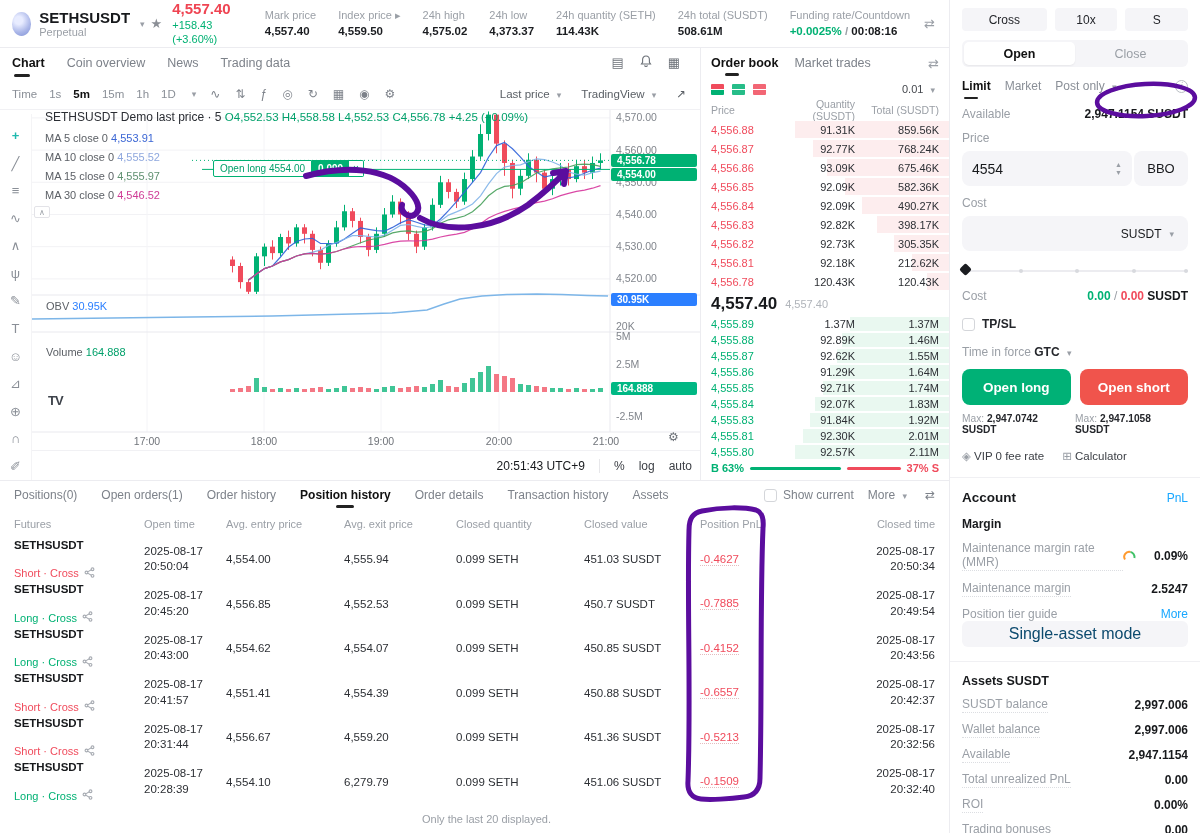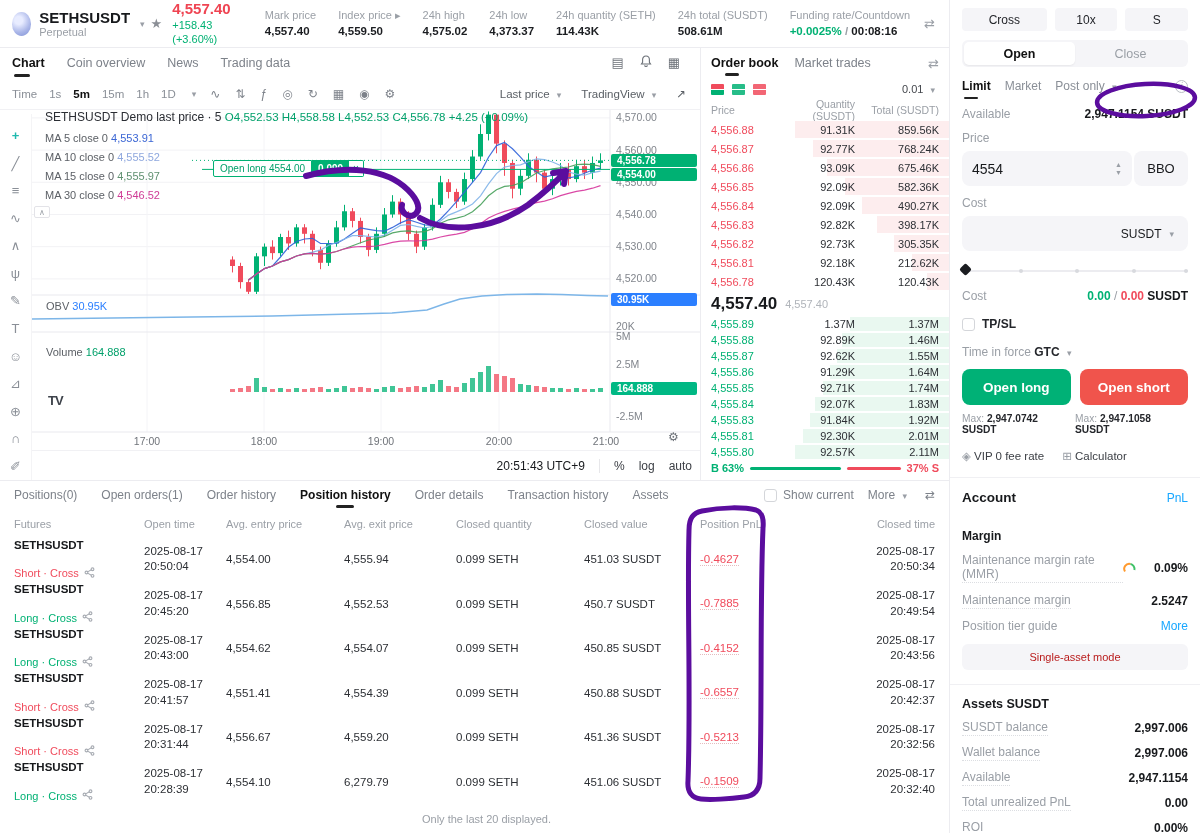--- a/index.html
+++ b/index.html
@@ -154,26 +154,26 @@
   #order-btns { margin-top:10px; display:flex; gap:9px; }
   .order-btn { flex:1; height:36px; border-radius:8px; color:#fff; font-size:13.5px; font-weight:bold;
     display:flex; align-items:center; justify-content:center; }
   #open-long { background:#00b176; } #open-short { background:#f0544c; }
   #max-row { margin-top:8px; display:flex; justify-content:space-between; font-size:10.2px; color:#9a9fa6; }
   #max-row b { color:#24262b; }
   #fee-row { margin-top:14px; display:flex; align-items:center; gap:18px; color:#3d4046; font-size:11.5px; }
   .divider { height:1px; background:#f0f0f3; margin:14px -12px 0 -12px; }
   #acct-title-row { margin-top:12px; }
   #acct-title-row .t { font-size:13.5px; font-weight:bold; }
-  #margin-title { margin-top:24px; font-weight:bold; font-size:12px; }
+  #margin-title { margin-top:12px; font-weight:bold; font-size:12px; }
   .acct-row { margin-top:10px; }
   .acct-row .l { color:#9a9fa6; border-bottom:1px dotted #dcdee2; padding-bottom:1px; }
   .acct-row .v { color:#17191c; font-weight:bold; display:flex; align-items:center; gap:18px; }
-  .wide-btn { margin-top:11px; height:26px; background:#f5f5f8; border-radius:6px; display:flex; align-items:center; justify-content:center;
-    color:#b91c1c; font-size:11px; }
+  .wide-btn { margin-top:0; height:26px; background:#f5f5f8; border-radius:6px; display:flex; align-items:center; justify-content:center;
+    color:#0c4a6e; font-size:16px; }
   #assets-title { margin-top:12px; font-weight:bold; font-size:12.5px; }
   #assets-rows .acct-row { margin-top:9px; }
   #annotations { position:absolute; left:0; top:0; z-index:50; pointer-events:none; }
   svg text { font-family:"Liberation Sans","DejaVu Sans",sans-serif; }
 </style>
 </head>
 <body>
 
 <div id="app">
 

